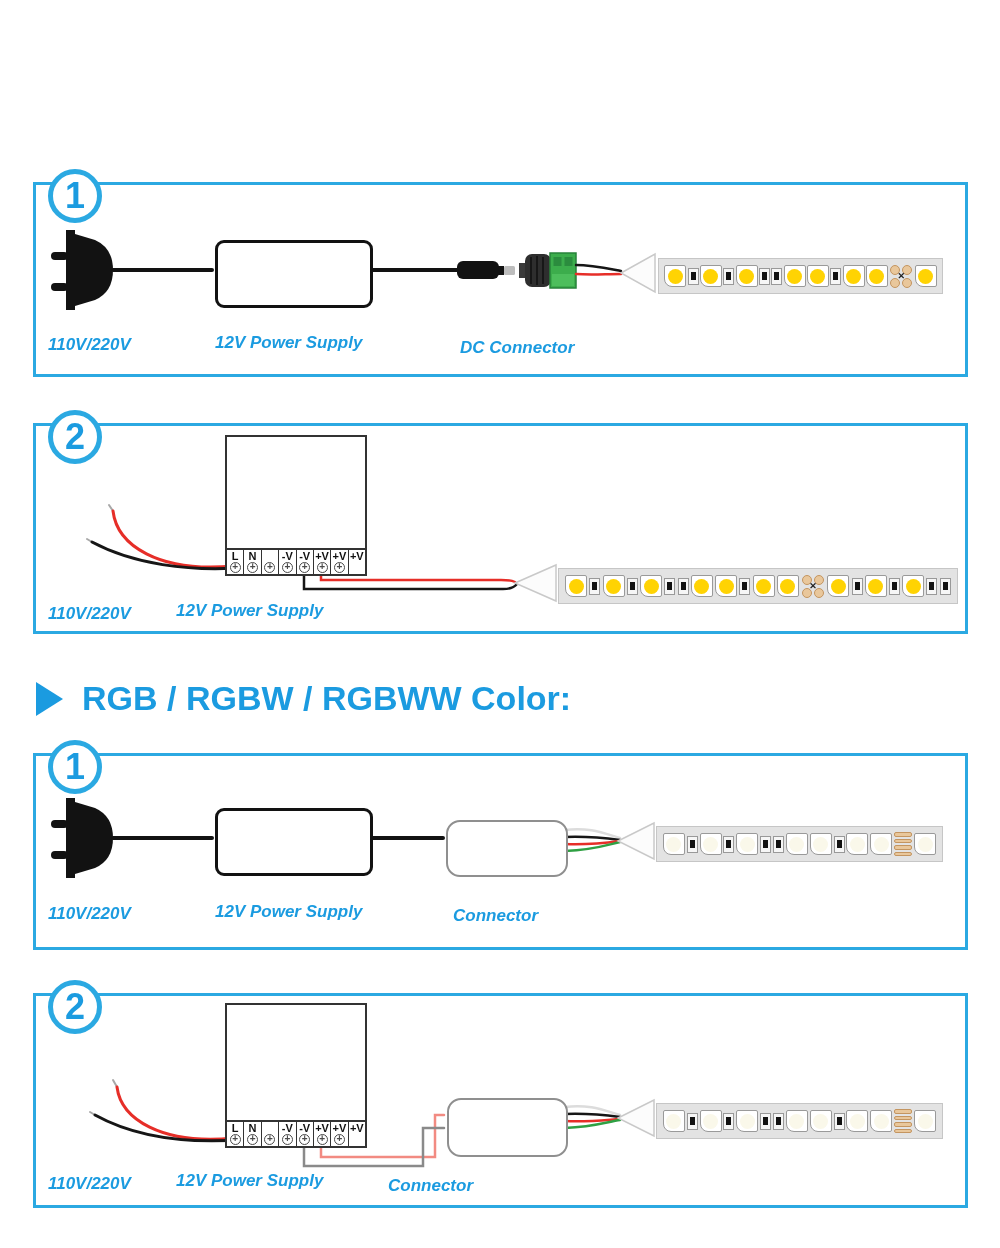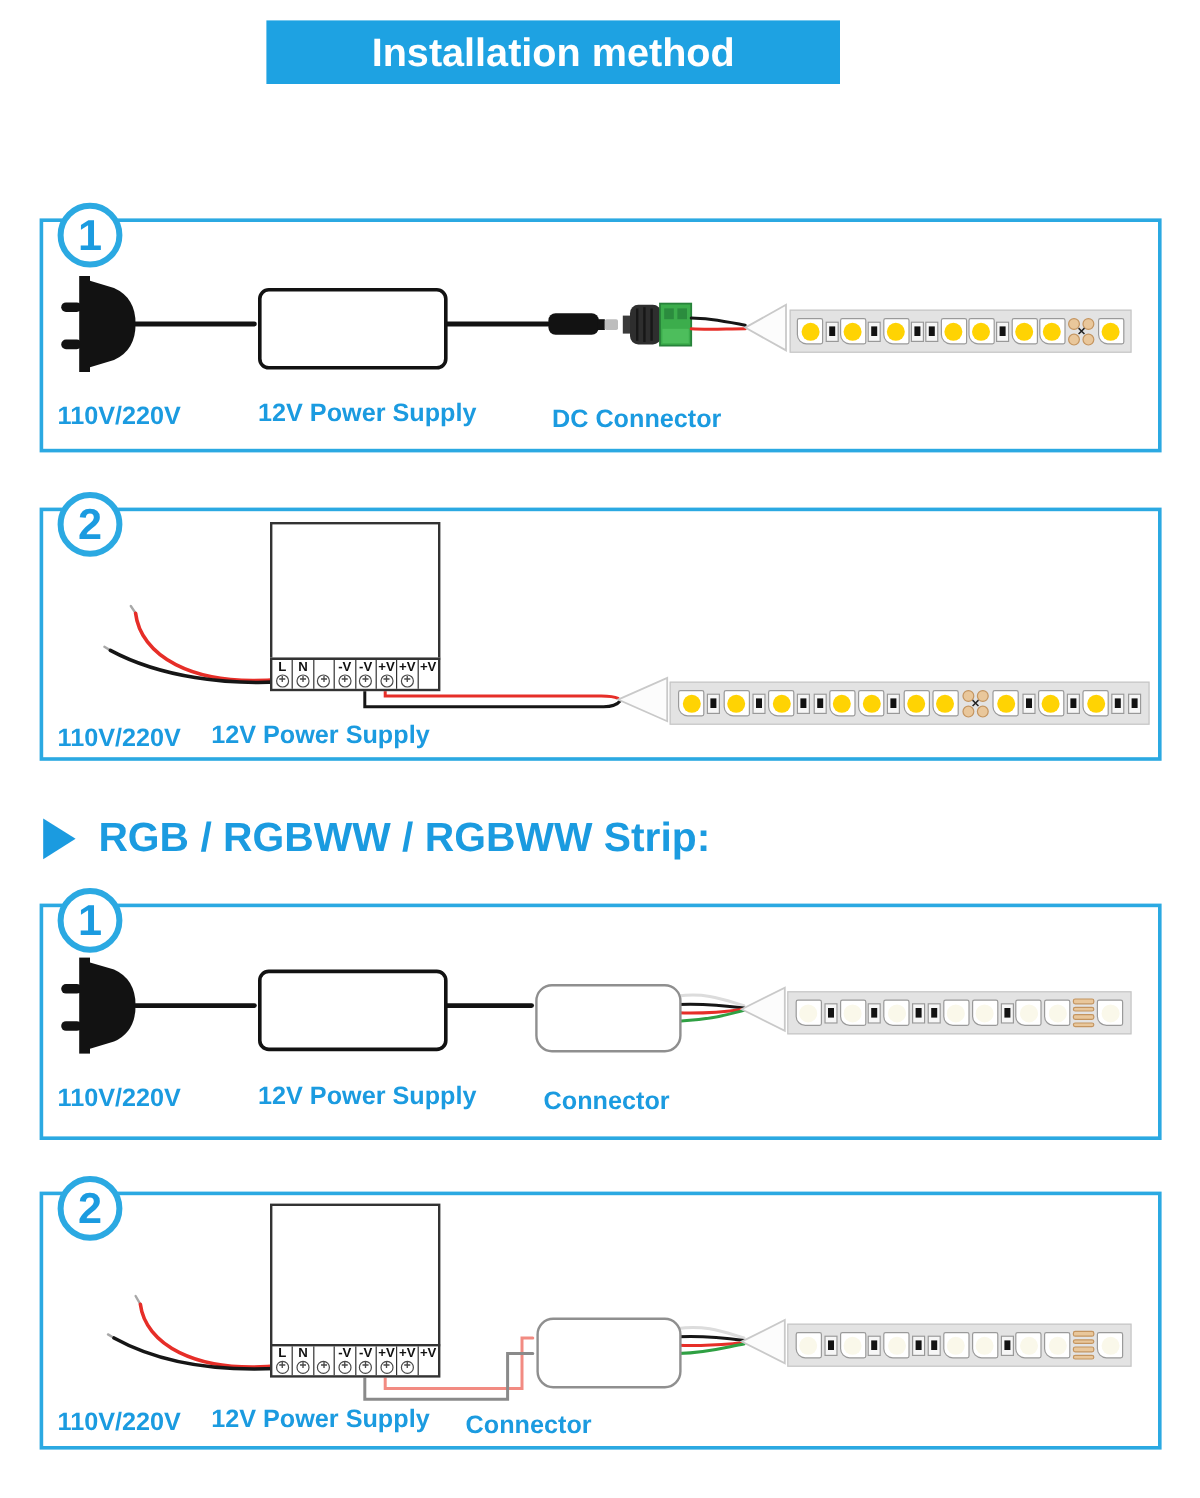--- a/index.html
+++ b/index.html
@@ -40,22 +40,22 @@
   #box-r1{top:753px;height:197px;}
   #box-r2{top:993px;height:215px;}
 
   .badge{position:absolute;left:12px;top:-16px;width:54px;height:54px;border-radius:50%;
     border:5px solid var(--box-border);background:#fff;color:var(--accent);
     font-size:36px;font-weight:bold;display:flex;align-items:center;justify-content:center;
     z-index:3;}
 
   .diagram{position:absolute;left:-3px;top:-3px;z-index:1;}
 
-  .lbl{position:absolute;color:var(--accent);font-size:21px;font-weight:bold;
-    white-space:nowrap;z-index:2;}
+  .lbl{position:absolute;color:var(--accent);font-size:17px;font-weight:bold;
+    white-space:nowrap;z-index:2;font-style:italic;}
 
   .psu-rounded{position:absolute;border:3px solid #121212;border-radius:9px;background:#fff;z-index:2;}
   .psu-square{position:absolute;border:2.5px solid #333;background:#fff;z-index:2;}
   .ctrl-box{position:absolute;border:2.5px solid #8F8F8F;border-radius:14px;background:#fff;z-index:2;}
 
   .terms{position:absolute;width:142px;height:28px;border:2px solid #333;background:#fff;
     display:flex;z-index:2;}
   .term-cell{flex:1;border-left:1px solid #333;display:flex;flex-direction:column;
     align-items:center;overflow:hidden;}
   .term-cell:first-child{border-left:none;}
@@ -93,23 +93,20 @@
   svg .w-green{stroke:var(--wire-green);stroke-width:2.5;fill:none;stroke-linecap:round;}
   svg .w-tip{stroke:#A8A8A8;stroke-width:2;fill:none;stroke-linecap:round;}
   svg .wedge{fill:#FCFCFC;stroke:#C9C9C9;stroke-width:1.5;}
   svg .plug{fill:#121212;}
 </style>
 </head>
 <body>
 
 <div class="page">
 
-  <div class="title-bar">
-    <span>Installation method</span>
-  </div>
 
 
   <div class="dbox" id="box-s1">
     <div class="badge">
       <span>1</span>
     </div>
     <svg class="diagram" width="935" height="195">
       <g>
         <rect class="plug" x="18" y="70" width="17" height="8" rx="4"></rect>
         <rect class="plug" x="18" y="101" width="17" height="8" rx="4"></rect>
@@ -300,21 +297,21 @@
         <div class="res">
           <div class="res-dot"></div>
         </div>
       </div>
     <div class="lbl" style="left:12px;top:178px;">110V/220V</div>
     <div class="lbl" style="left:140px;top:175px;">12V Power Supply</div>
   </div>
 
   <div class="section-heading" id="heading-rgb">
     <span class="tri"></span>
-    <span>RGB / RGBWW / RGBWW Strip:</span>
+    <span>RGB / RGBW / RGBWW Color:</span>
   </div>
 
   <div class="dbox" id="box-r1">
     <div class="badge">
       <span>1</span>
     </div>
     <svg class="diagram" width="935" height="197">
       <g transform="translate(0,-3)">
         <rect class="plug" x="18" y="70" width="17" height="8" rx="4"></rect>
         <rect class="plug" x="18" y="101" width="17" height="8" rx="4"></rect>

